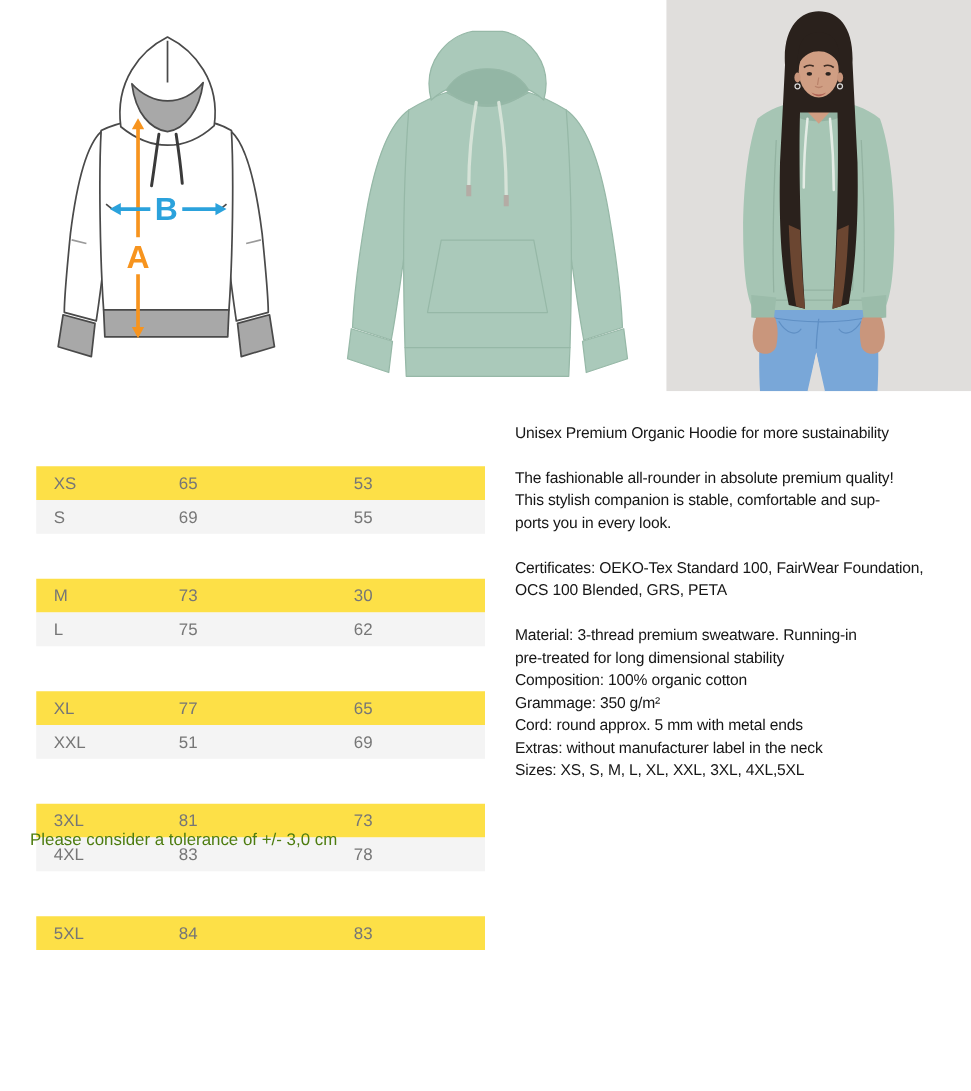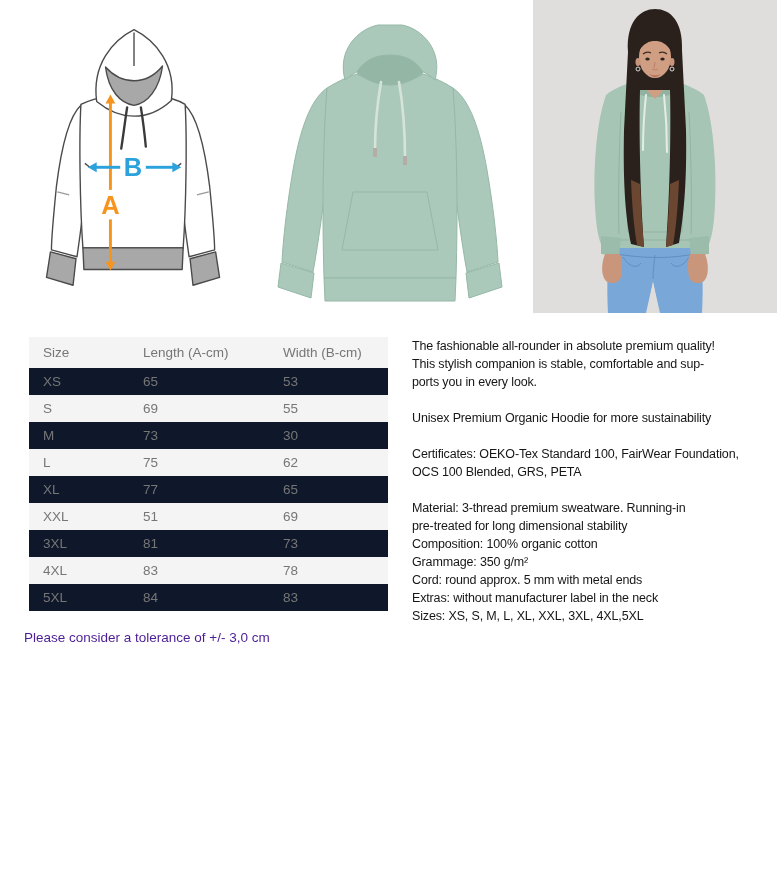--- a/index.html
+++ b/index.html
@@ -10,28 +10,28 @@
   .fig { position:absolute; }
   #fig-diagram { left:30px; top:10px; width:210px; height:290px; }
   #fig-flat    { left:265px; top:10px; width:250px; height:296px; }
   #fig-model   { left:533px; top:0;   width:244px; height:313px; }
 
   
   .size-table { position:absolute; left:29px; top:337px; width:359px;
                 color:#767676; font-size:13.5px; }
   .trow { display:flex; align-items:center; height:27px; }
   .trow.thead { height:31px; background:#f4f4f4; }
-  .trow.dark  { background:#0f172a; }
+  .trow.dark  { background:#fde047;margin-top:36px; }
   .trow.light { background:#f4f4f4; }
   .c1 { width:100px; padding-left:14px; }
   .c2 { width:140px; }
   .c3 { flex:1; }
 
-  .tolerance { position:absolute; left:24px; top:630px;
-               font-size:13.5px; color:#4c1d95; }
+  .tolerance { position:absolute; left:24px; top:664px;
+               font-size:13.5px; color:#4d7c0f; }
 
   .description { position:absolute; left:412px; top:337px; width:360px;
                  font-size:12.5px; line-height:18px; color:#161616;
                  letter-spacing:-0.15px; }
   .description p { margin:0 0 18px 0; white-space:pre-line; }
 
   svg text.meas-label { font-family:"Liberation Sans", sans-serif;
                         font-weight:bold; font-size:26px; }
 </style>
 </head>
@@ -171,25 +171,20 @@
         <path d="M126,53 Q130,51 134,54" stroke="#3d2c23" stroke-width="1.3" fill="none"></path>
         <ellipse cx="114.5" cy="59" rx="2.2" ry="1.5" fill="#2c2420"></ellipse>
         <ellipse cx="129.5" cy="59" rx="2.2" ry="1.5" fill="#2c2420"></ellipse>
         <path d="M122,62 L121,68 M119,69 Q122,71 125,69" stroke="#b9826a" stroke-width="1" fill="none"></path>
         <path d="M116,74 Q122,77 128,74 Q122,80 116,74 Z" fill="#b06355"></path>
       </g>
     </svg>
   </div>
 
   <div class="size-table">
-    <div class="trow thead">
-      <div class="c1">Size</div>
-      <div class="c2">Length (A-cm)</div>
-      <div class="c3">Width (B-cm)</div>
-    </div>
     <div class="trow dark">
       <div class="c1">XS</div>
       <div class="c2">65</div>
       <div class="c3">53</div>
     </div>
     <div class="trow light">
       <div class="c1">S</div>
       <div class="c2">69</div>
       <div class="c3">55</div>
     </div>
@@ -226,24 +221,24 @@
     <div class="trow dark">
       <div class="c1">5XL</div>
       <div class="c2">84</div>
       <div class="c3">83</div>
     </div>
   </div>
 
   <div class="tolerance">Please consider a tolerance of +/- 3,0 cm</div>
 
   <div class="description">
+    <p>Unisex Premium Organic Hoodie for more sustainability</p>
     <p>The fashionable all-rounder in absolute premium quality!
 This stylish companion is stable, comfortable and sup-
 ports you in every look.</p>
-    <p>Unisex Premium Organic Hoodie for more sustainability</p>
     <p>Certificates: OEKO-Tex Standard 100, FairWear Foundation,
 OCS 100 Blended, GRS, PETA</p>
     <p>Material: 3-thread premium sweatware. Running-in
 pre-treated for long dimensional stability
 Composition: 100% organic cotton
 Grammage: 350 g/m²
 Cord: round approx. 5 mm with metal ends
 Extras: without manufacturer label in the neck
 Sizes: XS, S, M, L, XL, XXL, 3XL, 4XL,5XL</p>
   </div>

